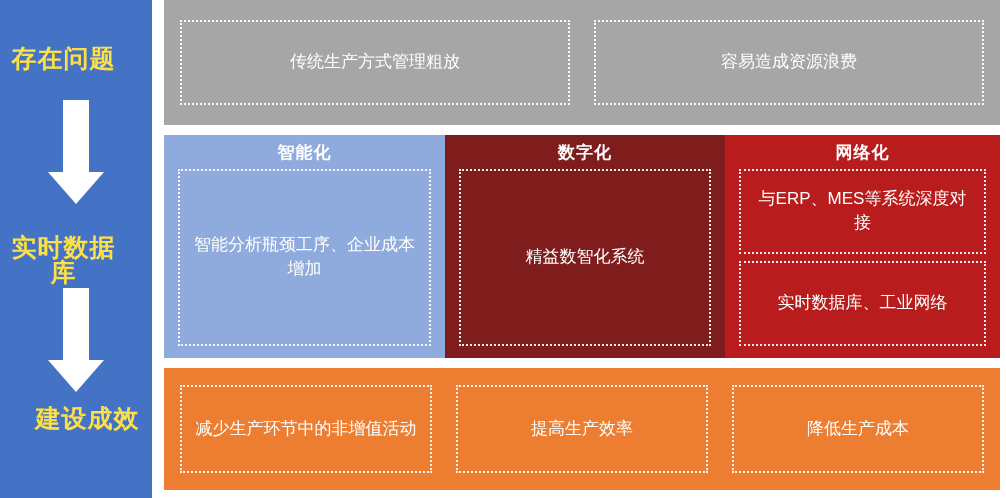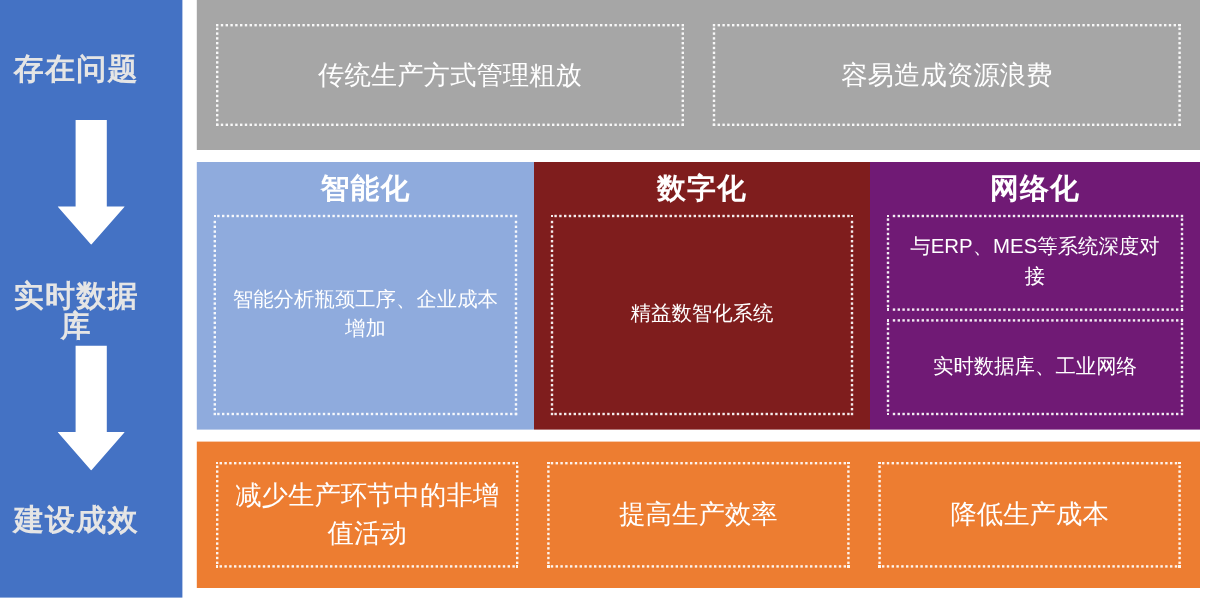--- a/index.html
+++ b/index.html
@@ -29,29 +29,29 @@
     top: 0;
     width: 152px;
     height: 498px;
     background: #4472c4;
   }
   .rail-label {
     position: absolute;
     left: 0;
     width: 127px;
     text-align: center;
-    color: #e5e5e5;
+    color: #fde047;
     font-size: 25px;
     font-weight: bold;
     letter-spacing: 1px;
     line-height: 1;
   }
   .rail-label.l1 { top: 46px; }
   .rail-label.l2 { top: 235px; }
-  .rail-label.l3 { top: 422px; }
+  .rail-label.l3 { top: 406px; padding-left: 24px; }
 
   .arrow {
     position: absolute;
     left: 48px;
     width: 56px;
   }
   .arrow.a1 { top: 100px; height: 104px; }
   .arrow.a2 { top: 288px; height: 104px; }
   .arrow svg { display: block; width: 56px; height: 100%; }
 
@@ -81,21 +81,21 @@
   }
 
   .dash-box {
     border: 2px dotted rgba(255,255,255,0.92);
     box-sizing: border-box;
     display: flex;
     align-items: center;
     justify-content: center;
     text-align: center;
     color: #ffffff;
-    font-size: 22px;
+    font-size: 17px;
     line-height: 1.45;
     padding: 6px 10px;
   }
 
   .band-problem .dash-box { flex: 1 1 0; height: 85px; }
   .band-effect .dash-box  { flex: 1 1 0; height: 88px; text-align: center; }
 
   
   .solution {
     position: absolute;
@@ -106,25 +106,25 @@
     display: flex;
   }
   .sol-col {
     display: flex;
     flex-direction: column;
     box-sizing: border-box;
     padding: 6px 14px 12px 14px;
   }
   .sol-col.c0 { flex: 0 0 281px; background: #8fabdd; }
   .sol-col.c1 { flex: 0 0 280px; background: #7f1d1d; }
-  .sol-col.c2 { flex: 1 1 auto;  background: #701a75; }
+  .sol-col.c2 { flex: 1 1 auto;  background: #b91c1c; }
 
   .sol-title {
     color: #ffffff;
-    font-size: 24px;
+    font-size: 17px;
     font-weight: bold;
     text-align: center;
     line-height: 1.4;
     margin-bottom: 4px;
     letter-spacing: 1px;
   }
   .sol-items {
     flex: 1 1 auto;
     display: flex;
     flex-direction: column;

